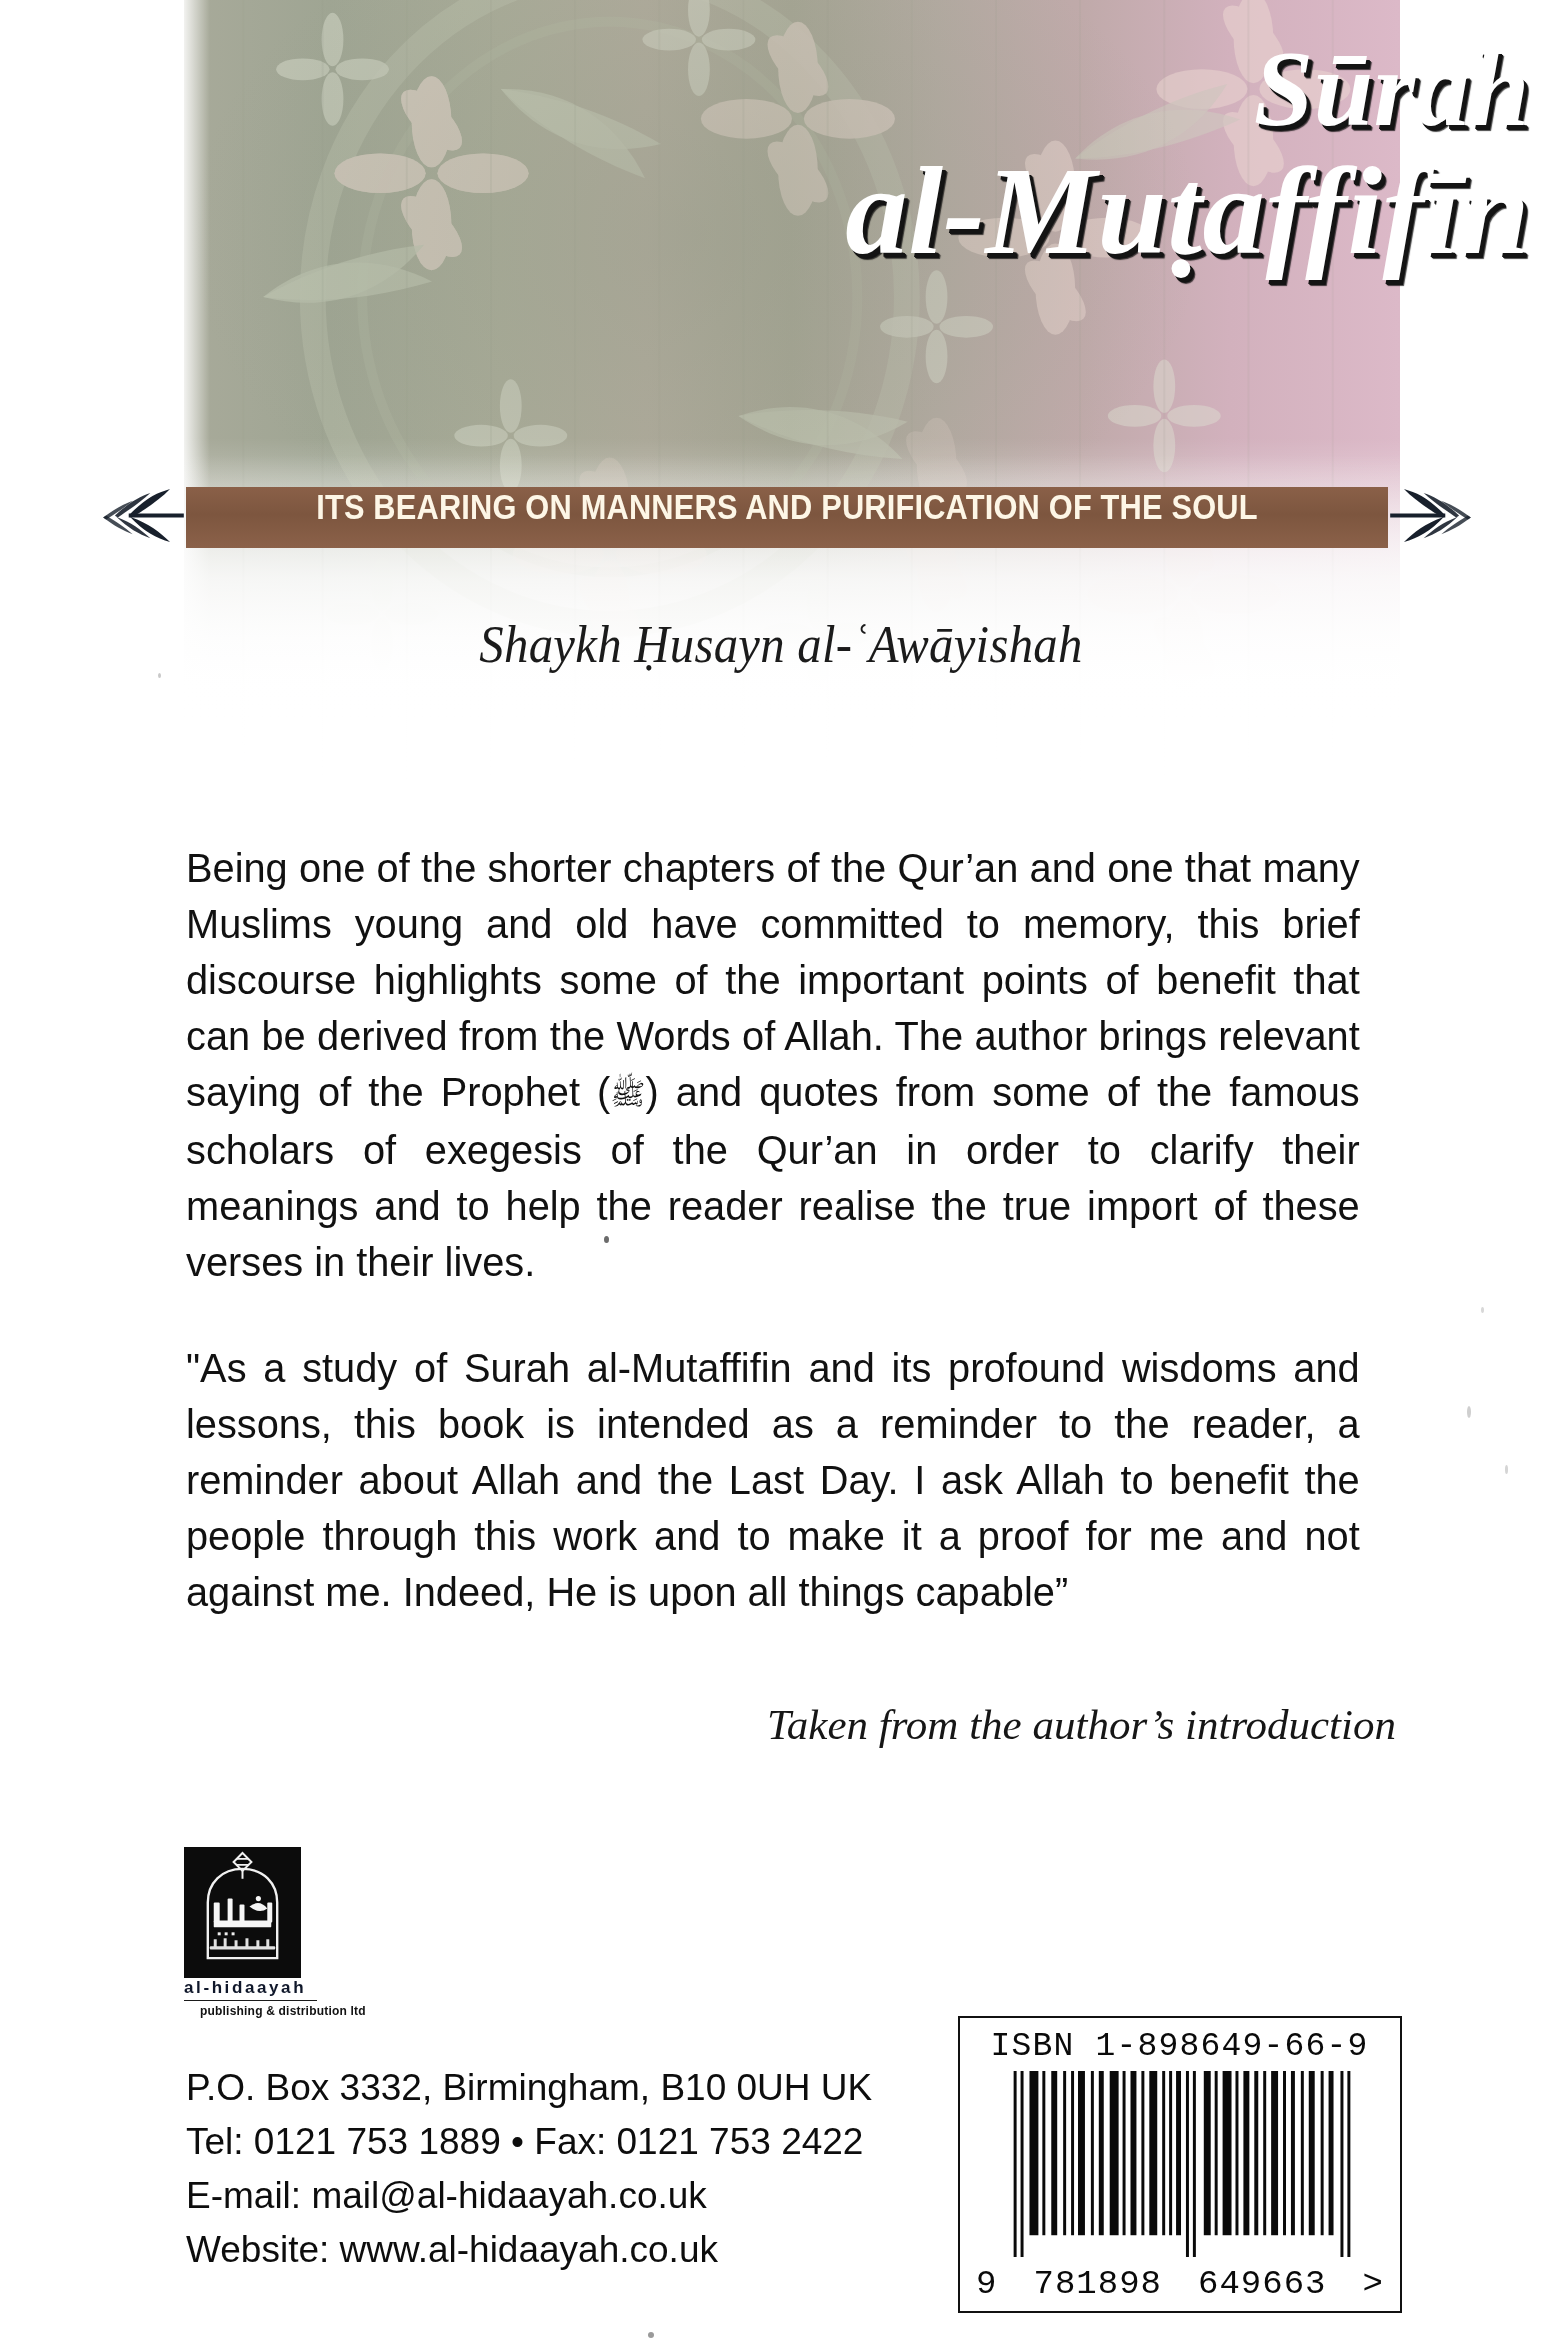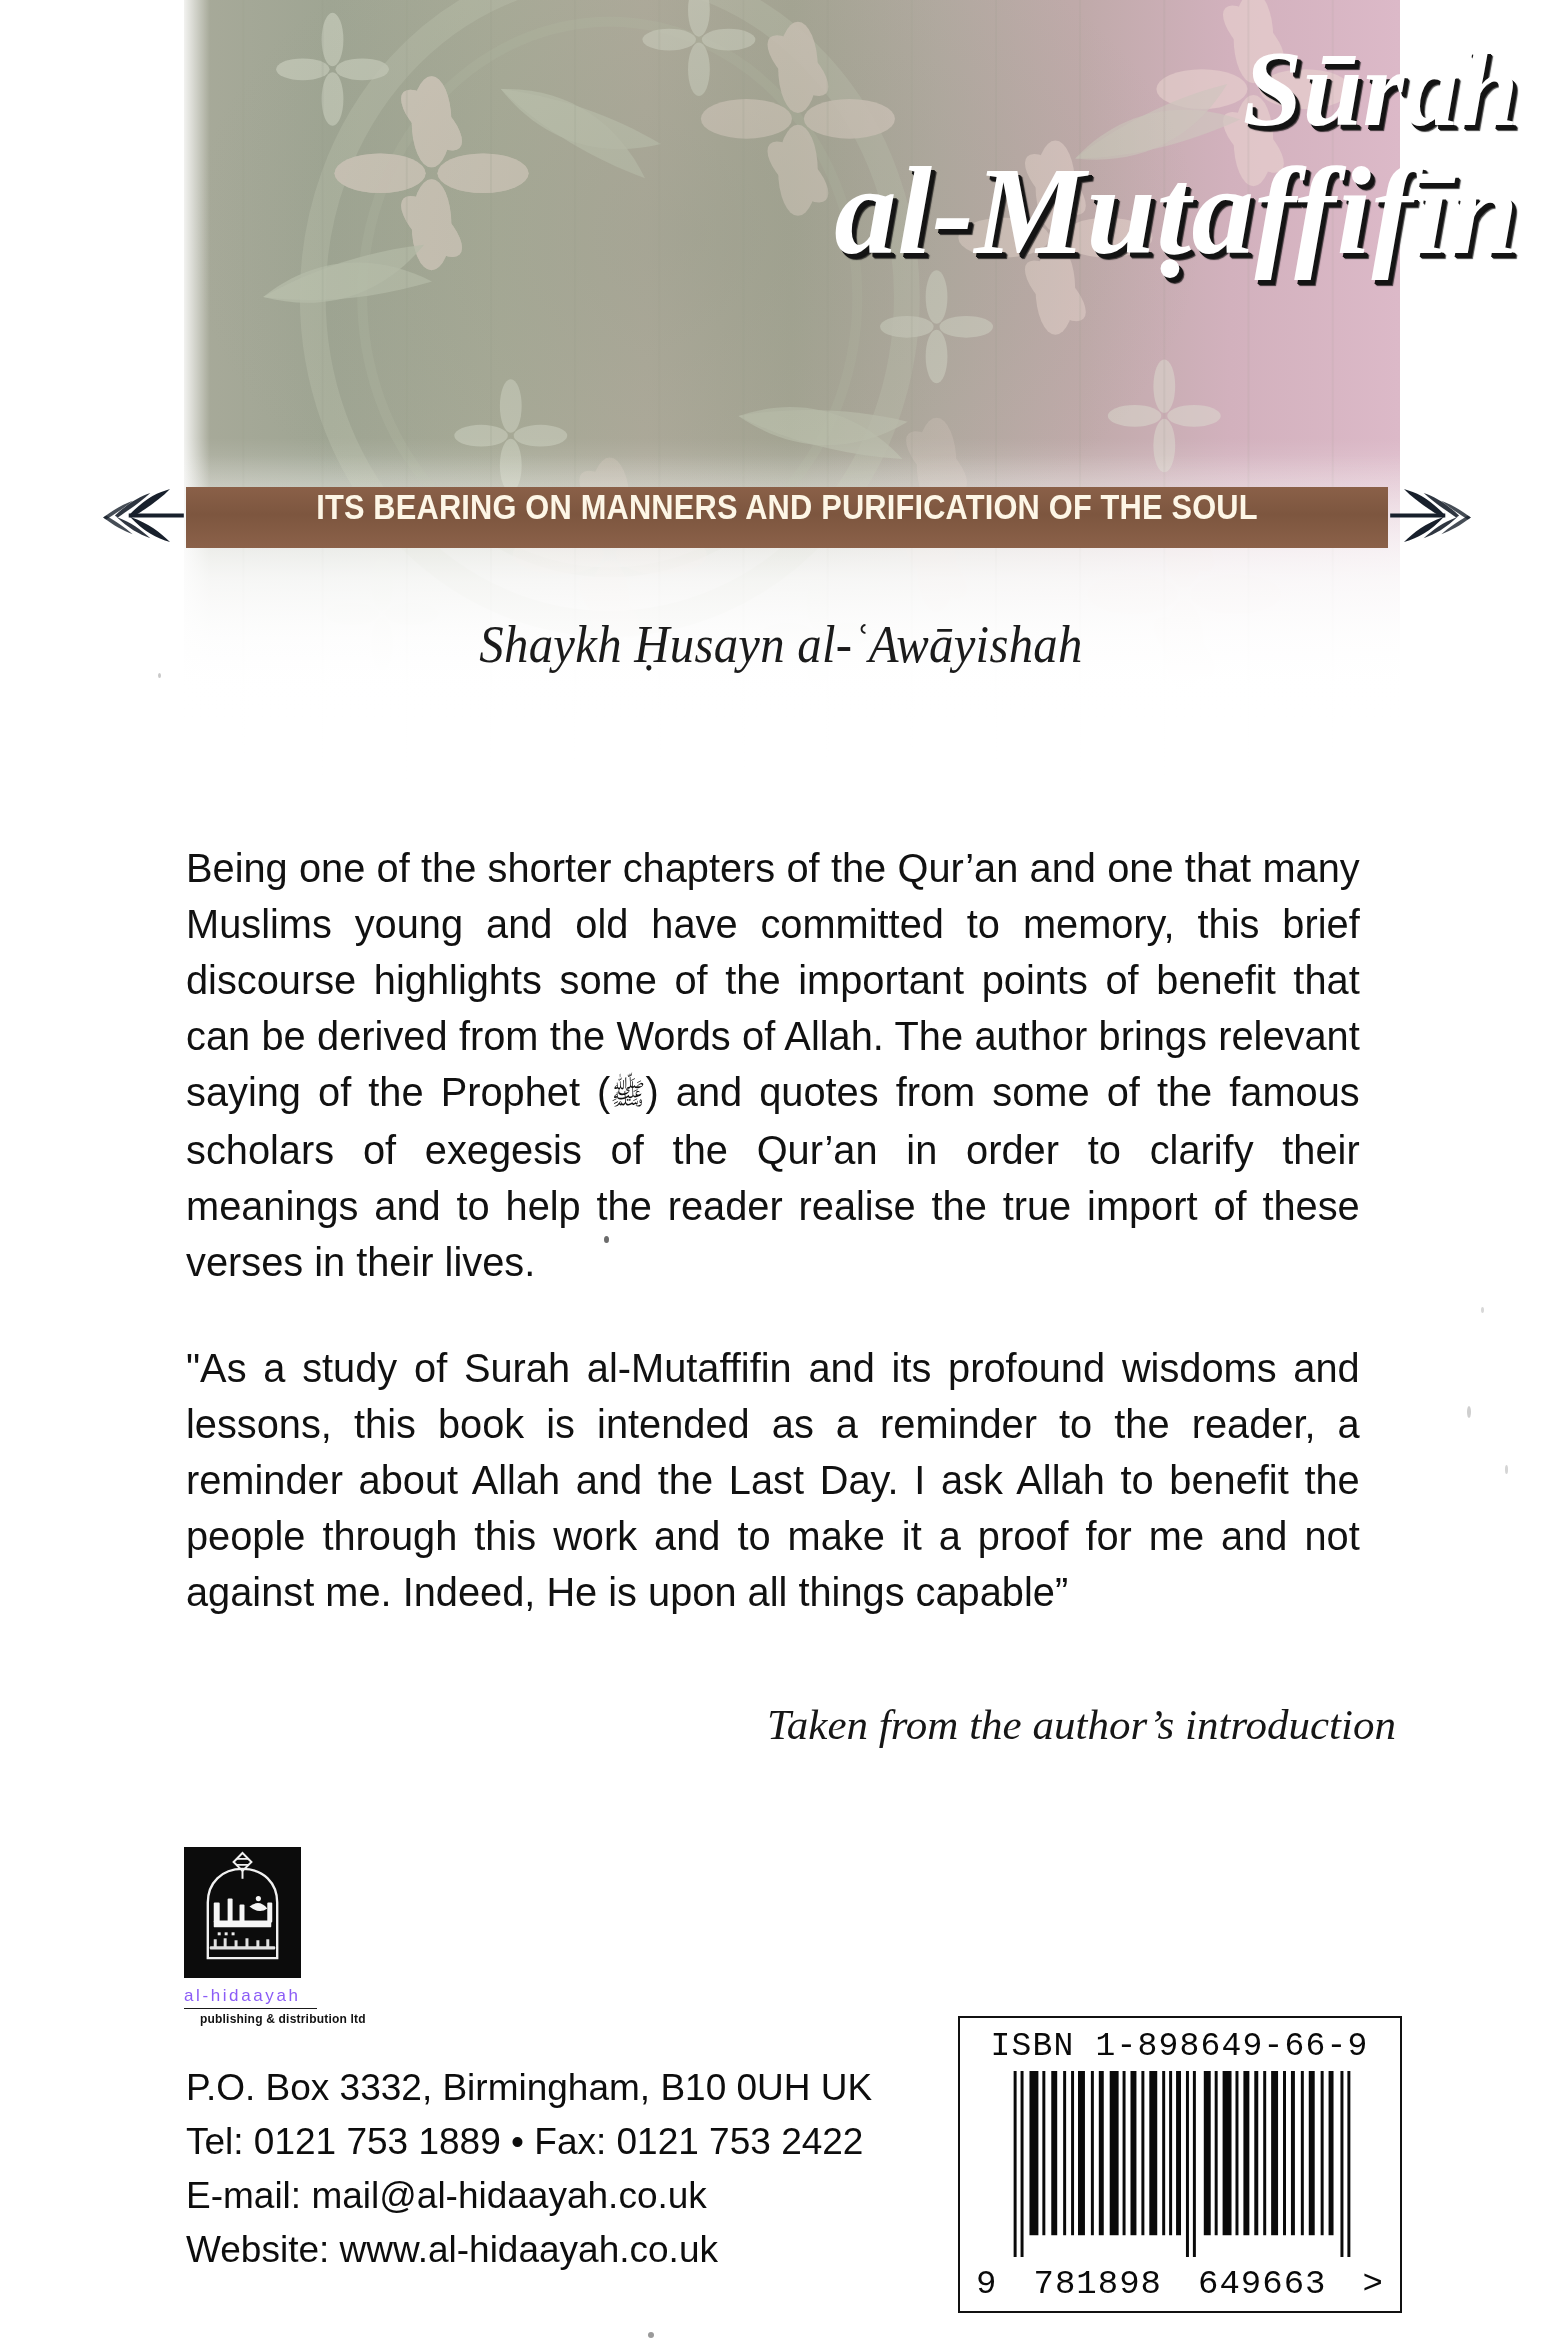--- a/index.html
+++ b/index.html
@@ -71,21 +71,21 @@
   }
   .art-fade-left {
     position: absolute;
     left: 0; top: 0; bottom: 0; width: 26px;
     background: linear-gradient(to right, rgba(255,255,255,0.85), rgba(255,255,255,0));
   }
 
   
   #title-block {
     position: absolute;
-    left: 0; right: 11px;
+    left: 0; right: 0;
     top: 36px;
     text-align: right;
     padding-right: 32px;
   }
   .title-line {
     font-family: "Liberation Serif", serif;
     font-style: italic;
     font-weight: bold;
     color: #ffffff;
     letter-spacing: 0.5px;
@@ -193,26 +193,26 @@
   }
   .logo-mark {
     width: 117px;
     height: 131px;
     background: #0c0c0c;
     position: relative;
     overflow: hidden;
   }
   .logo-mark svg { display: block; }
   .logo-word {
-    margin-top: 8px;
+    margin-top: 0;
     font-family: "Liberation Sans Narrow", "Liberation Sans", sans-serif;
     font-size: 17px;
-    font-weight: normal;
+    font-weight: bold;
     letter-spacing: 2.6px;
-    color: #8b5cf6;
+    color: #0f172a;
     white-space: nowrap;
   }
   .logo-rule {
     width: 133px;
     height: 1px;
     background: #1a1a1a;
     margin: 2px 0 3px 0;
   }
   .logo-sub {
     font-family: "Liberation Sans Narrow", "Liberation Sans", sans-serif;

